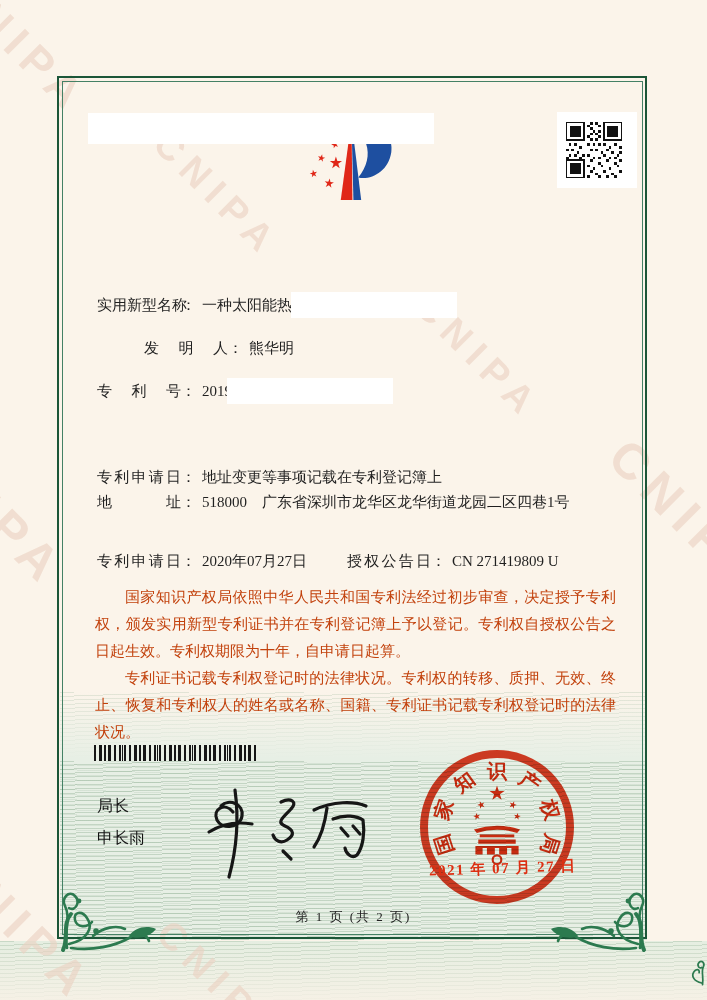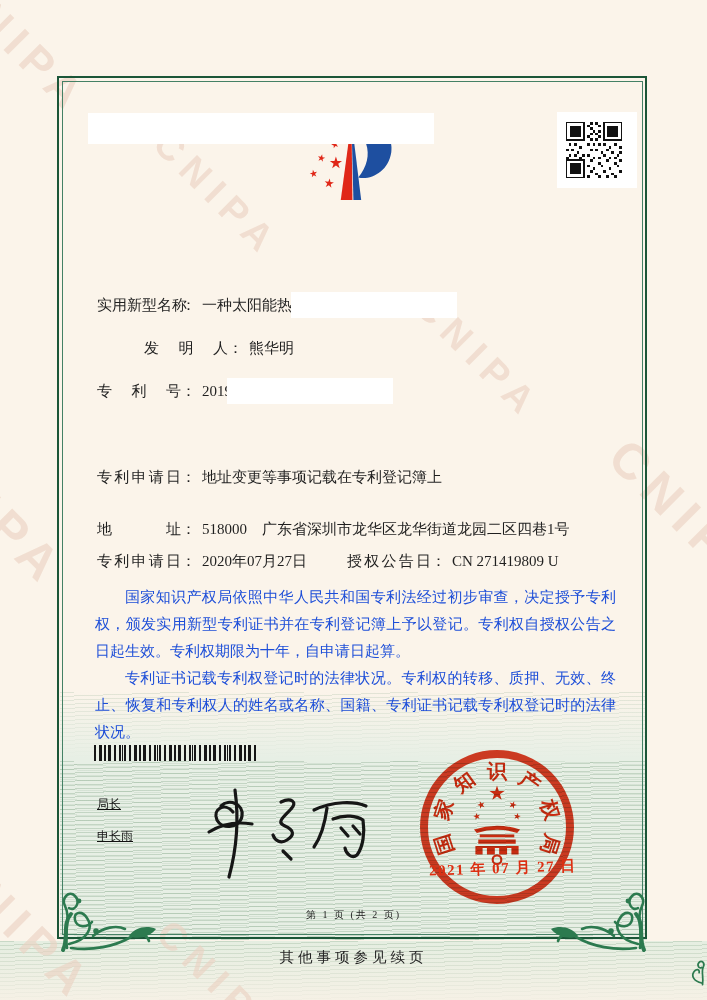--- a/index.html
+++ b/index.html
@@ -47,42 +47,42 @@
   .title{position:absolute;z-index:4;left:60px;top:210px;width:587px;text-align:center;
     font-size:34px;font-weight:bold;letter-spacing:6px;color:#141414;}
   
   .row{position:absolute;z-index:4;left:97px;font-size:15px;line-height:19px;white-space:nowrap;color:#1f1f1f;}
   .lbl{display:inline-block;width:84px;text-align:justify;text-align-last:justify;vertical-align:top;}
   .colon{display:inline-block;vertical-align:top;}
   .val{display:inline-block;margin-left:6px;vertical-align:top;}
   .pair2{position:absolute;left:250px;top:0;white-space:nowrap;}
   
   .paras{position:absolute;z-index:4;left:95px;top:584px;width:521px;
-    font-size:15px;line-height:27px;color:#1d4ed8;text-align:justify;}
+    font-size:15px;line-height:27px;color:#c2410c;text-align:justify;}
   .paras p{margin:0;text-indent:2em;}
   
   .barcode{position:absolute;z-index:4;left:94px;top:745px;width:163px;height:16px;
     background-image:
       repeating-linear-gradient(90deg,#161616 0 2px,rgba(0,0,0,0) 2px 5px),
       repeating-linear-gradient(90deg,#161616 0 1px,rgba(0,0,0,0) 1px 7px);}
   .signer{position:absolute;z-index:4;left:97px;
-    font-family:"Liberation Sans","DejaVu Sans",sans-serif;font-size:12px;color:#121212;text-decoration:underline;}
+    font-family:"Liberation Sans","DejaVu Sans",sans-serif;font-size:16px;color:#121212;}
   .sig{position:absolute;z-index:4;left:195px;top:778px;width:175px;height:112px;}
   .flourish{position:absolute;z-index:3;}
   .seal{position:absolute;z-index:6;left:420px;top:750px;width:138px;height:138px;
     border:8px solid rgba(222,47,20,.93);border-radius:50%;mix-blend-mode:multiply;}
   .seal-char{position:absolute;left:50%;top:50%;width:24px;height:24px;margin:-12px 0 0 -12px;
     text-align:center;font-size:20px;font-weight:bold;color:#dd2f12;line-height:24px;
     transform:rotate(var(--a)) translateY(-56px);}
   .emblem{position:absolute;left:50%;top:50%;transform:translate(-50%,-54%);}
   .seal-date{position:absolute;z-index:7;left:429px;top:859px;width:150px;
     color:#dd2f12;font-size:15px;font-weight:bold;letter-spacing:1.5px;
     transform:rotate(-2deg);white-space:nowrap;}
   .page-no{position:absolute;z-index:4;left:60px;top:908px;width:587px;text-align:center;
-    font-size:10px;letter-spacing:2px;color:#232323;}
+    font-size:13px;letter-spacing:2px;color:#232323;}
   .cont-note{position:absolute;z-index:4;left:0;top:948px;width:707px;text-align:center;
     font-size:14.5px;letter-spacing:4px;color:#242424;}
 </style>
 </head>
 <body>
 
 <div class="page">
 
   <div class="waves band-fade"></div>
   <div class="waves band-main"></div>
@@ -155,21 +155,21 @@
   <div class="row" style="top:382px;">
     <span class="lbl">专利号</span><span class="colon">：</span><span class="val">2019</span>
   </div>
   <div class="redact" style="left:227px;top:378px;width:166px;height:26px;"></div>
 
 
   <div class="row" style="top:468px;">
     <span class="lbl">专利申请日</span><span class="colon">：</span><span class="val">地址变更等事项记载在专利登记簿上</span>
   </div>
 
-  <div class="row" style="top:520px;font-family:Liberation Serif, serif;">
+  <div class="row" style="top:493px;font-family:Liberation Serif, serif;">
     <span class="lbl">地址</span><span class="colon">：</span><span class="val">518000　广东省深圳市龙华区龙华街道龙园二区四巷1号</span>
   </div>
 
   <div class="row" style="top:552px;">
     <span class="lbl">专利申请日</span><span class="colon">：</span><span class="val">2020年07月27日</span>
     <span class="pair2">
       <span class="lbl">授权公告日</span><span class="colon">：</span><span class="val">CN 271419809 U</span>
     </span>
   </div>
 
@@ -252,15 +252,14 @@
         <rect x="26" y="73" width="48" height="4"></rect>
         <path d="M24,80 h52 v6 h-52 z"></path>
         <path d="M20,89 h60 v12 h-60 z M30,92 h6 v9 h-6 z M47,92 h6 v9 h-6 z M64,92 h6 v9 h-6 z" fill-rule="evenodd"></path>
         <circle cx="50" cy="108" r="6" fill="none" stroke="#dd2f12" stroke-width="3"></circle>
       </g>
     </svg>
   </div>
   <div class="seal-date">2021 年 07 月 27 日</div>
 
   <div class="page-no">第 1 页 (共 2 页)</div>
-  <div class="cont-note">其他事项参见续页</div>
 
 </div>
 
 </body></html>

